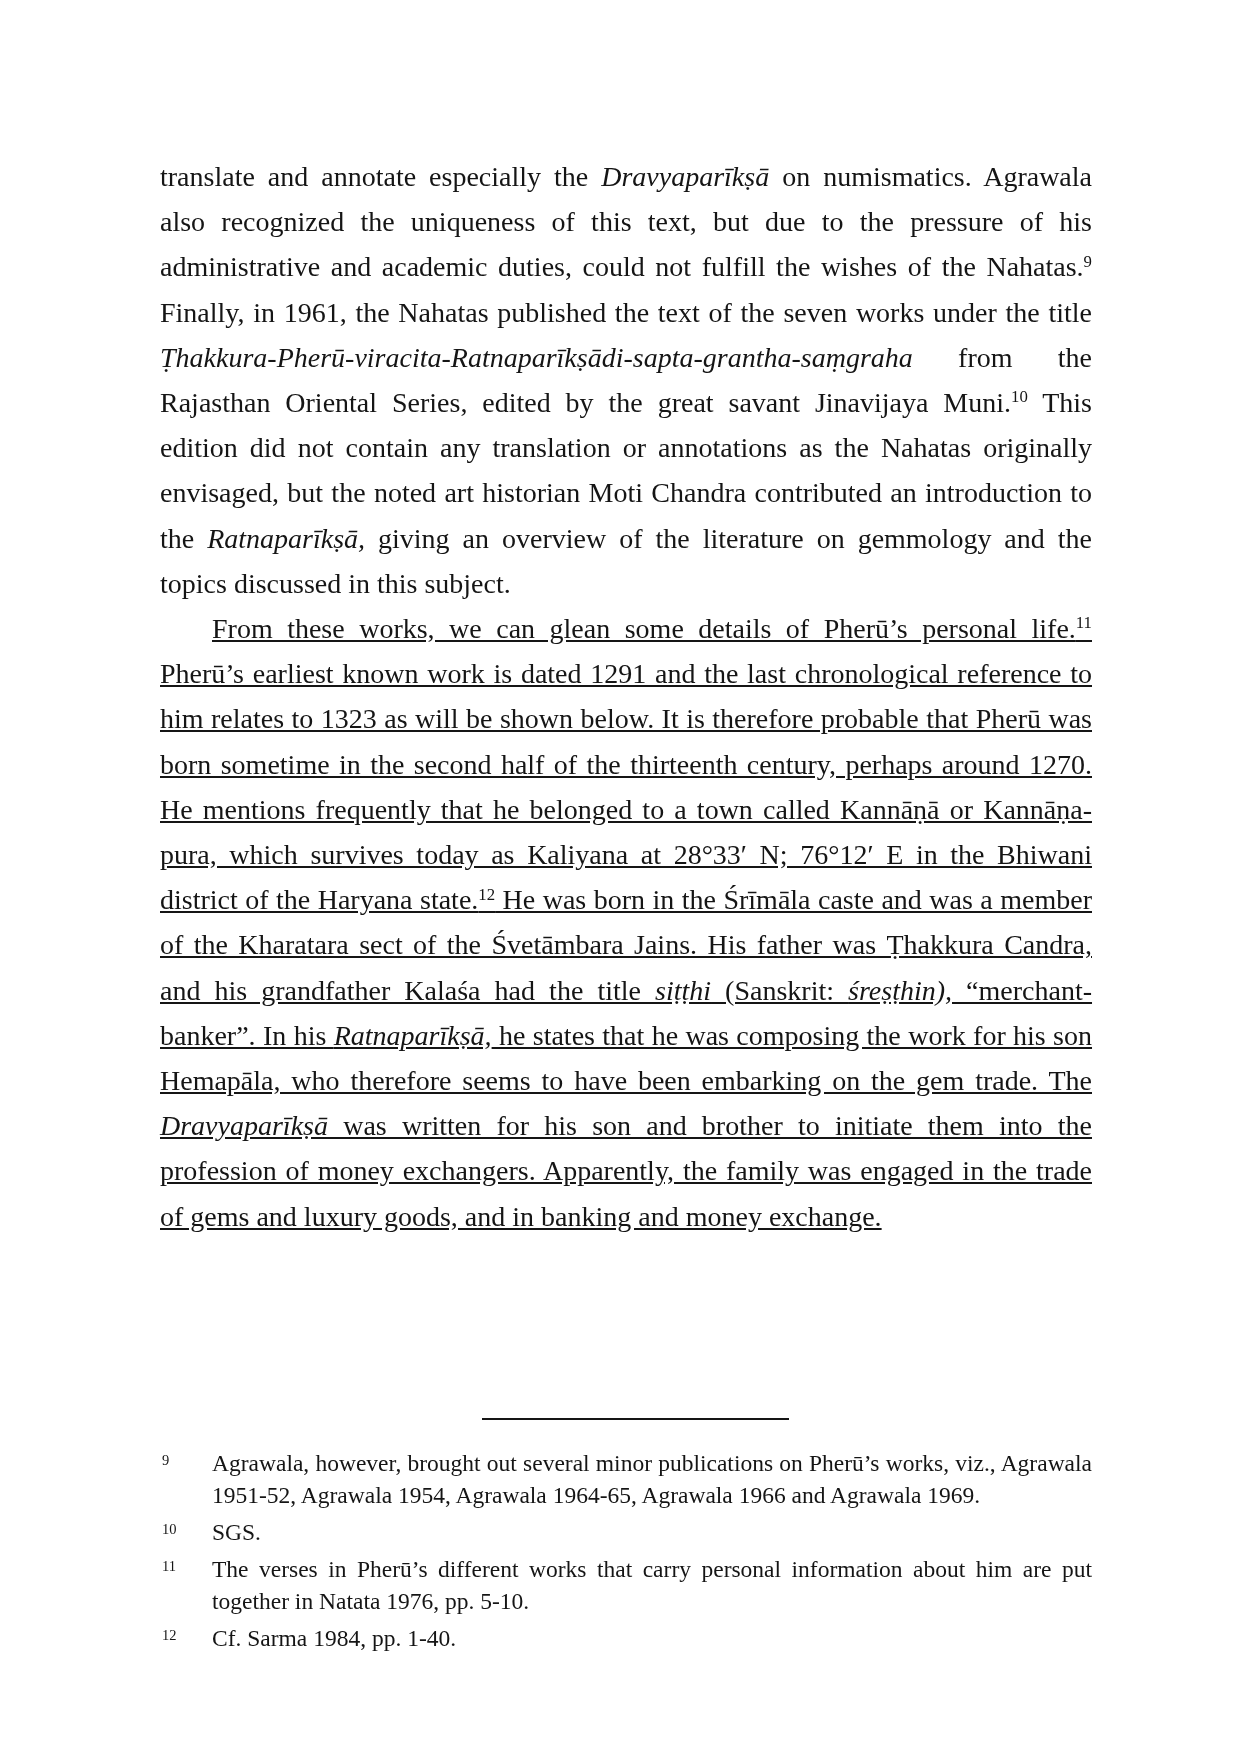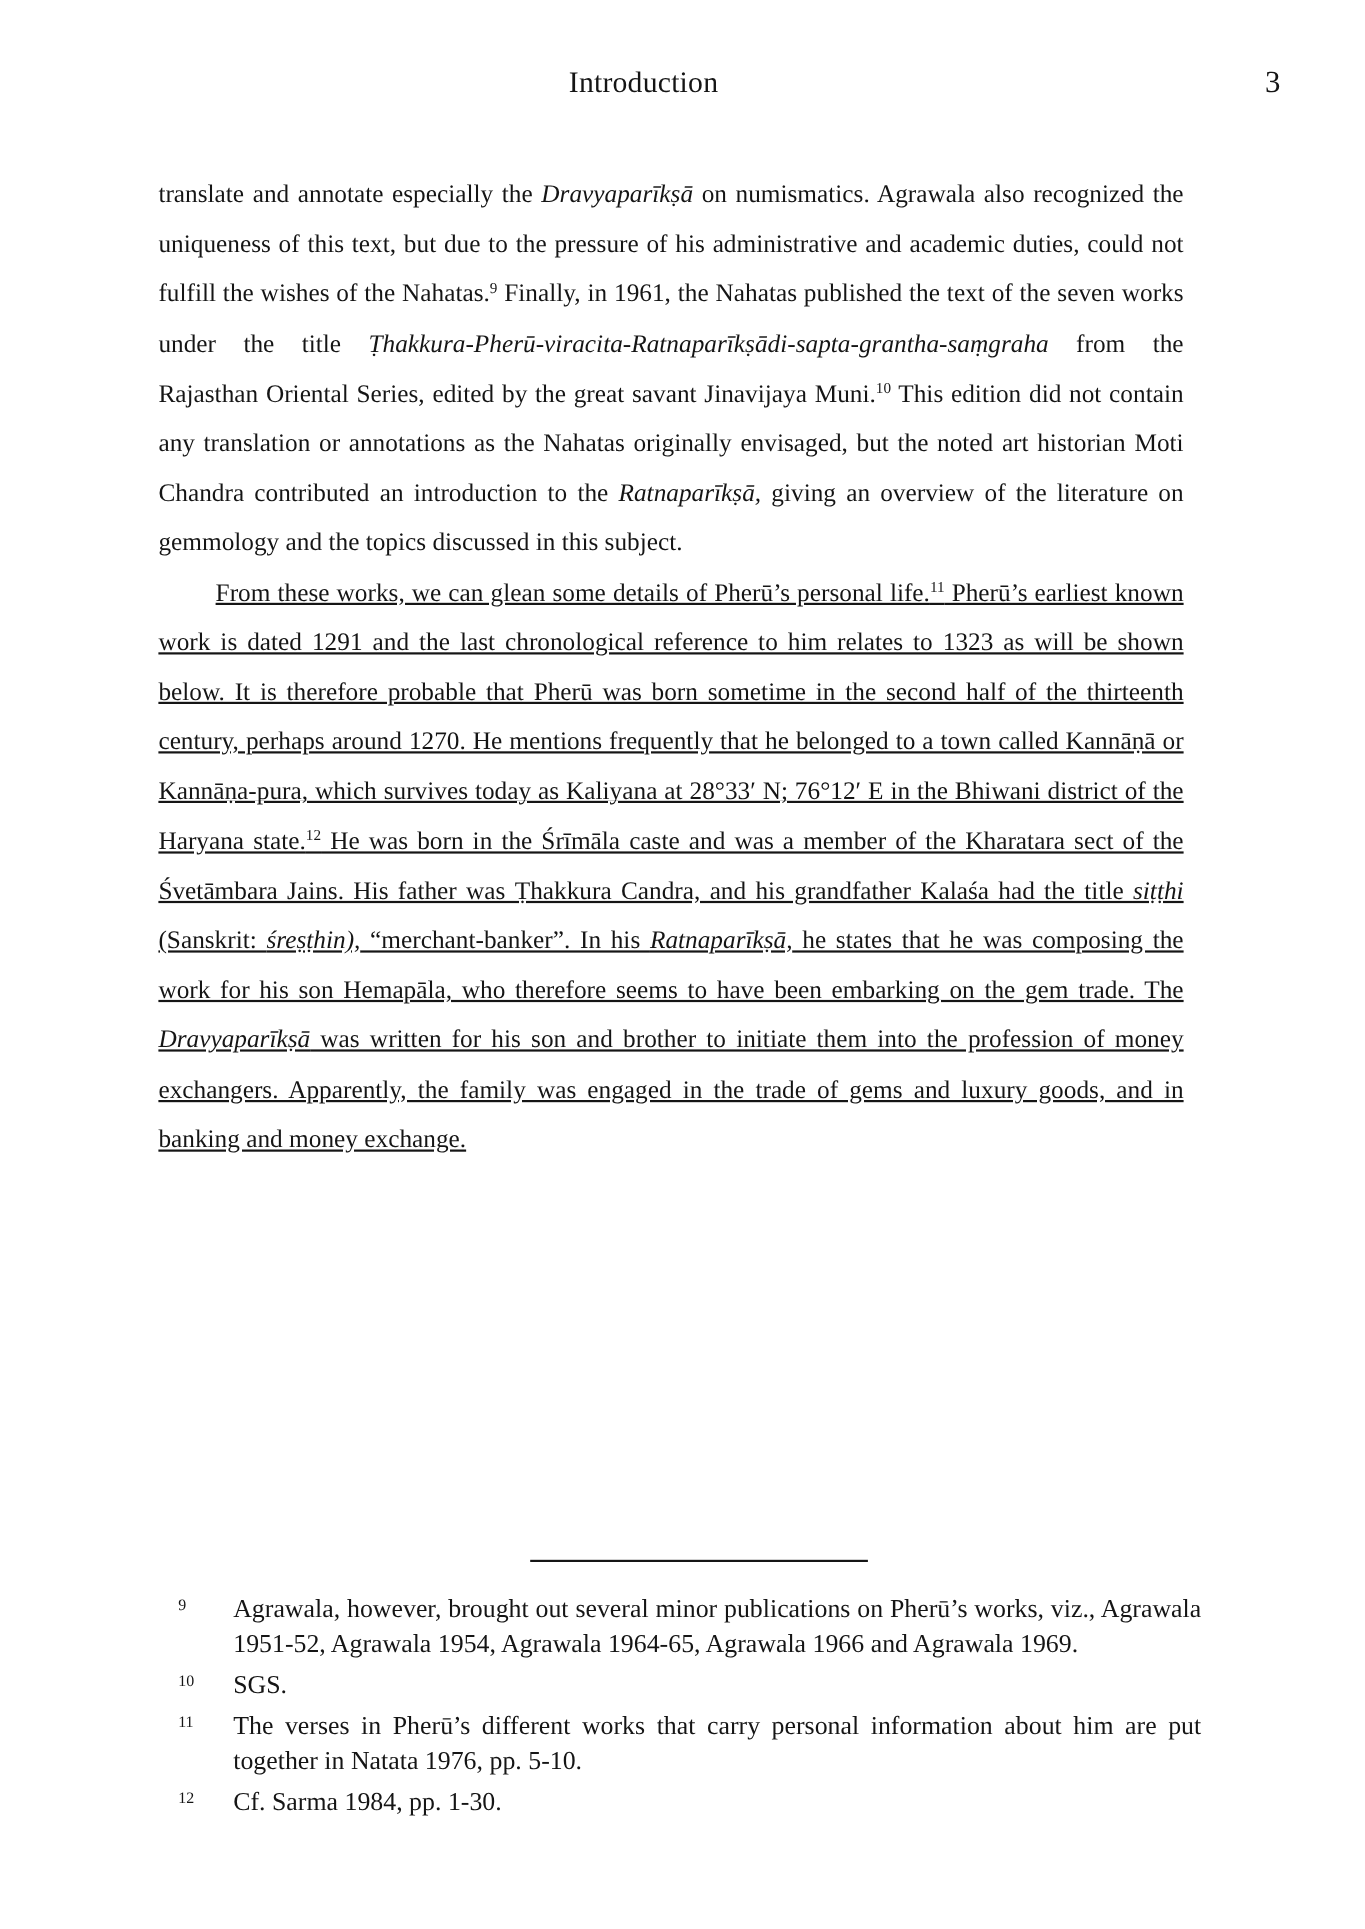--- a/index.html
+++ b/index.html
@@ -37,23 +37,23 @@
     position: absolute;
     left: 1150px;
     width: 40px;
     text-align: left;
     font-size: 28px;
   }
   
   .body-text {
     position: absolute;
     top: 154px;
-    left: 144px;
+    left: 160px;
     width: 932px;
-    font-size: 23px;
+    font-size: 28px;
     line-height: 45.2px;
     text-align: justify;
   }
   .body-text p {
     margin: 0;
     padding: 0;
   }
   .body-text p.indent {
     text-indent: 52px;
     text-decoration: underline;
@@ -100,24 +100,20 @@
   .fn-text {
     flex: 1;
     text-align: justify;
   }
 </style>
 </head>
 <body>
 
 <div class="page">
 
-  <header class="running-head">
-    <span class="head-title">Introduction</span>
-    <span class="page-number">3</span>
-  </header>
 
   <main class="body-text" id="paragraphs">
       <p><span>translate and annotate especially the </span><em>Dravyaparīkṣā</em><span> on numismatics. Agrawala also recognized the uniqueness of this text, but due to the pressure of his administrative and academic duties, could not fulfill the wishes of the Nahatas.</span><sup class="fnref">9</sup><span> Finally, in 1961, the Nahatas published the text of the seven works under the title </span><em>Ṭhakkura-Pherū-viracita-Ratnaparīkṣādi-sapta-grantha-saṃgraha</em><span> from the Rajasthan Oriental Series, edited by the great savant Jinavijaya Muni.</span><sup class="fnref">10</sup><span> This edition did not contain any translation or annotations as the Nahatas originally envisaged, but the noted art historian Moti Chandra contributed an introduction to the </span><em>Ratnaparīkṣā,</em><span> giving an overview of the literature on gemmology and the topics discussed in this subject.</span></p>
       <p class="indent"><span>From these works, we can glean some details of Pherū’s personal life.</span><sup class="fnref">11</sup><span> Pherū’s earliest known work is dated 1291 and the last chronological reference to him relates to 1323 as will be shown below. It is therefore probable that Pherū was born sometime in the second half of the thirteenth century, perhaps around 1270. He mentions frequently that he belonged to a town called Kannāṇā or Kannāṇa-pura, which survives today as Kaliyana at 28°33′ N; 76°12′ E in the Bhiwani district of the Haryana state.</span><sup class="fnref">12</sup><span> He was born in the Śrīmāla caste and was a member of the Kharatara sect of the Śvetāmbara Jains. His father was Ṭhakkura Candra, and his grandfather Kalaśa had the title </span><em>siṭṭhi</em><span> (Sanskrit: </span><em>śreṣṭhin),</em><span> “merchant-banker”. In his </span><em>Ratnaparīkṣā,</em><span> he states that he was composing the work for his son Hemapāla, who therefore seems to have been embarking on the gem trade. The </span><em>Dravyaparīkṣā</em><span> was written for his son and brother to initiate them into the profession of money exchangers. Apparently, the family was engaged in the trade of gems and luxury goods, and in banking and money exchange.</span></p>
     </main>
 
   <div class="footnote-rule"></div>
 
   <section class="footnotes" id="footnotes">
       <div class="footnote">
@@ -127,17 +123,17 @@
       <div class="footnote">
         <span class="fn-num">10</span>
         <span class="fn-text">SGS.</span>
       </div>
       <div class="footnote">
         <span class="fn-num">11</span>
         <span class="fn-text">The verses in Pherū’s different works that carry personal information about him are put together in Natata 1976, pp. 5-10.</span>
       </div>
       <div class="footnote">
         <span class="fn-num">12</span>
-        <span class="fn-text">Cf. Sarma 1984, pp. 1-30.</span>
+        <span class="fn-text">Cf. Sarma 1984, pp. 1-40.</span>
       </div>
     </section>
 
 </div>
 
 </body></html>

